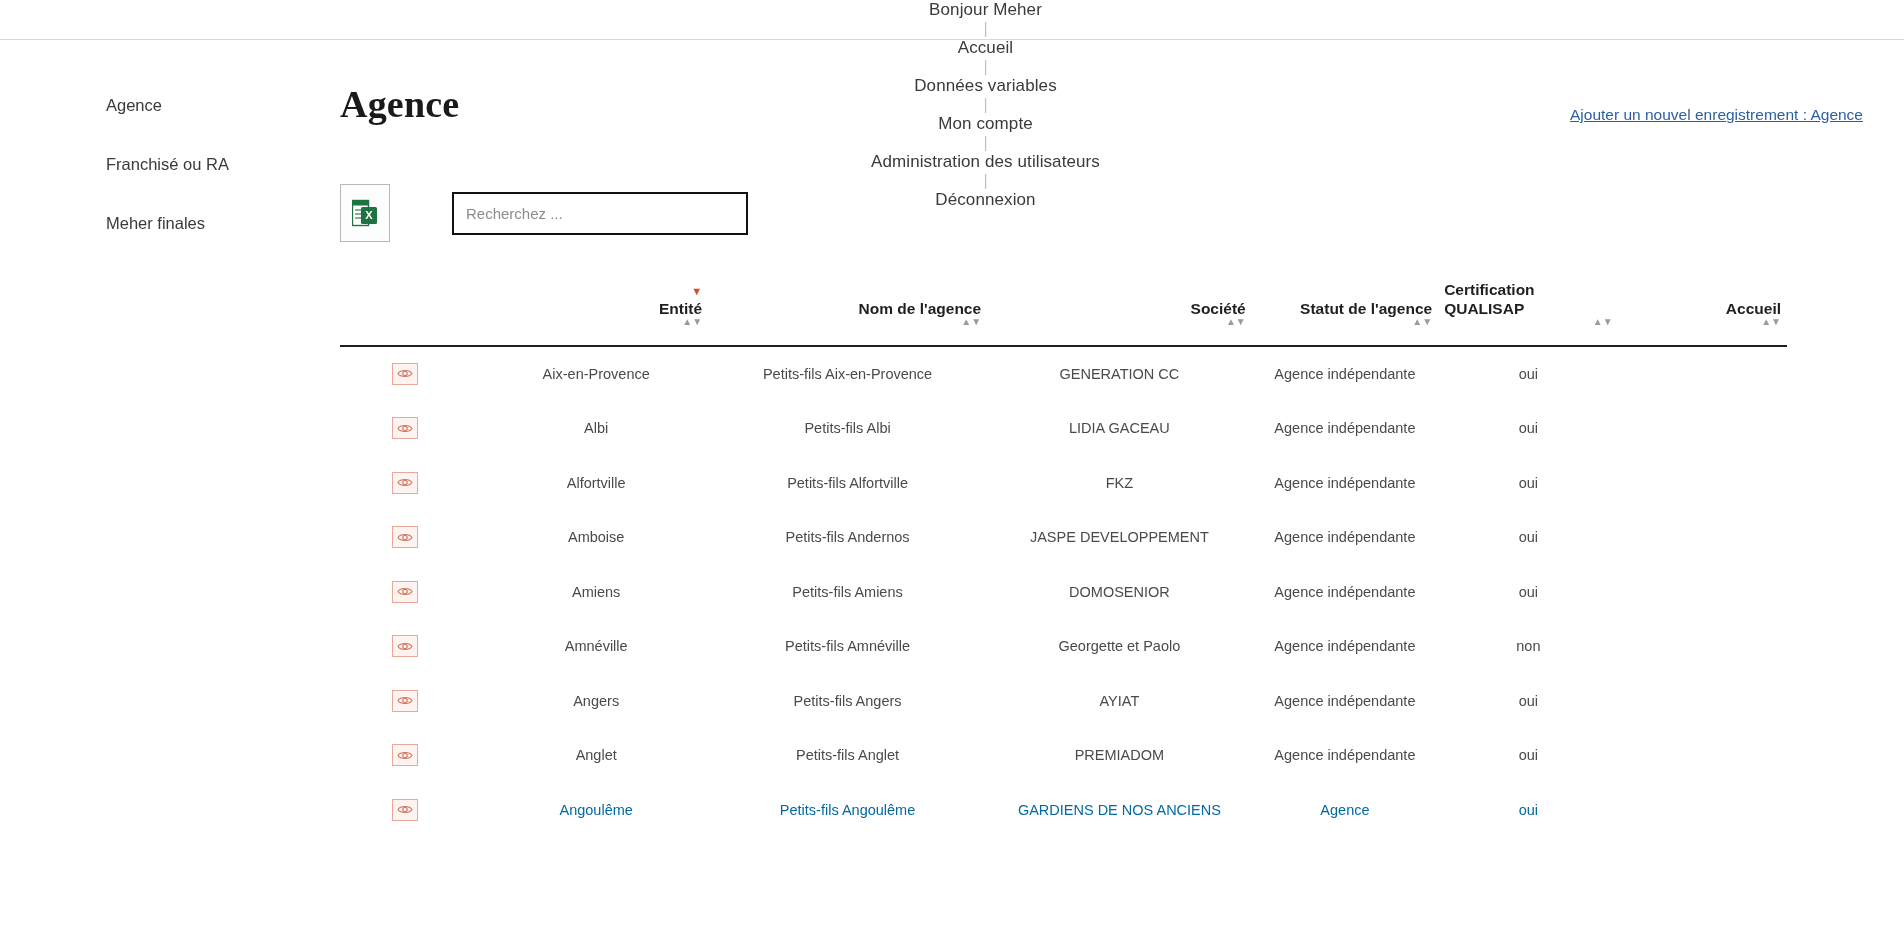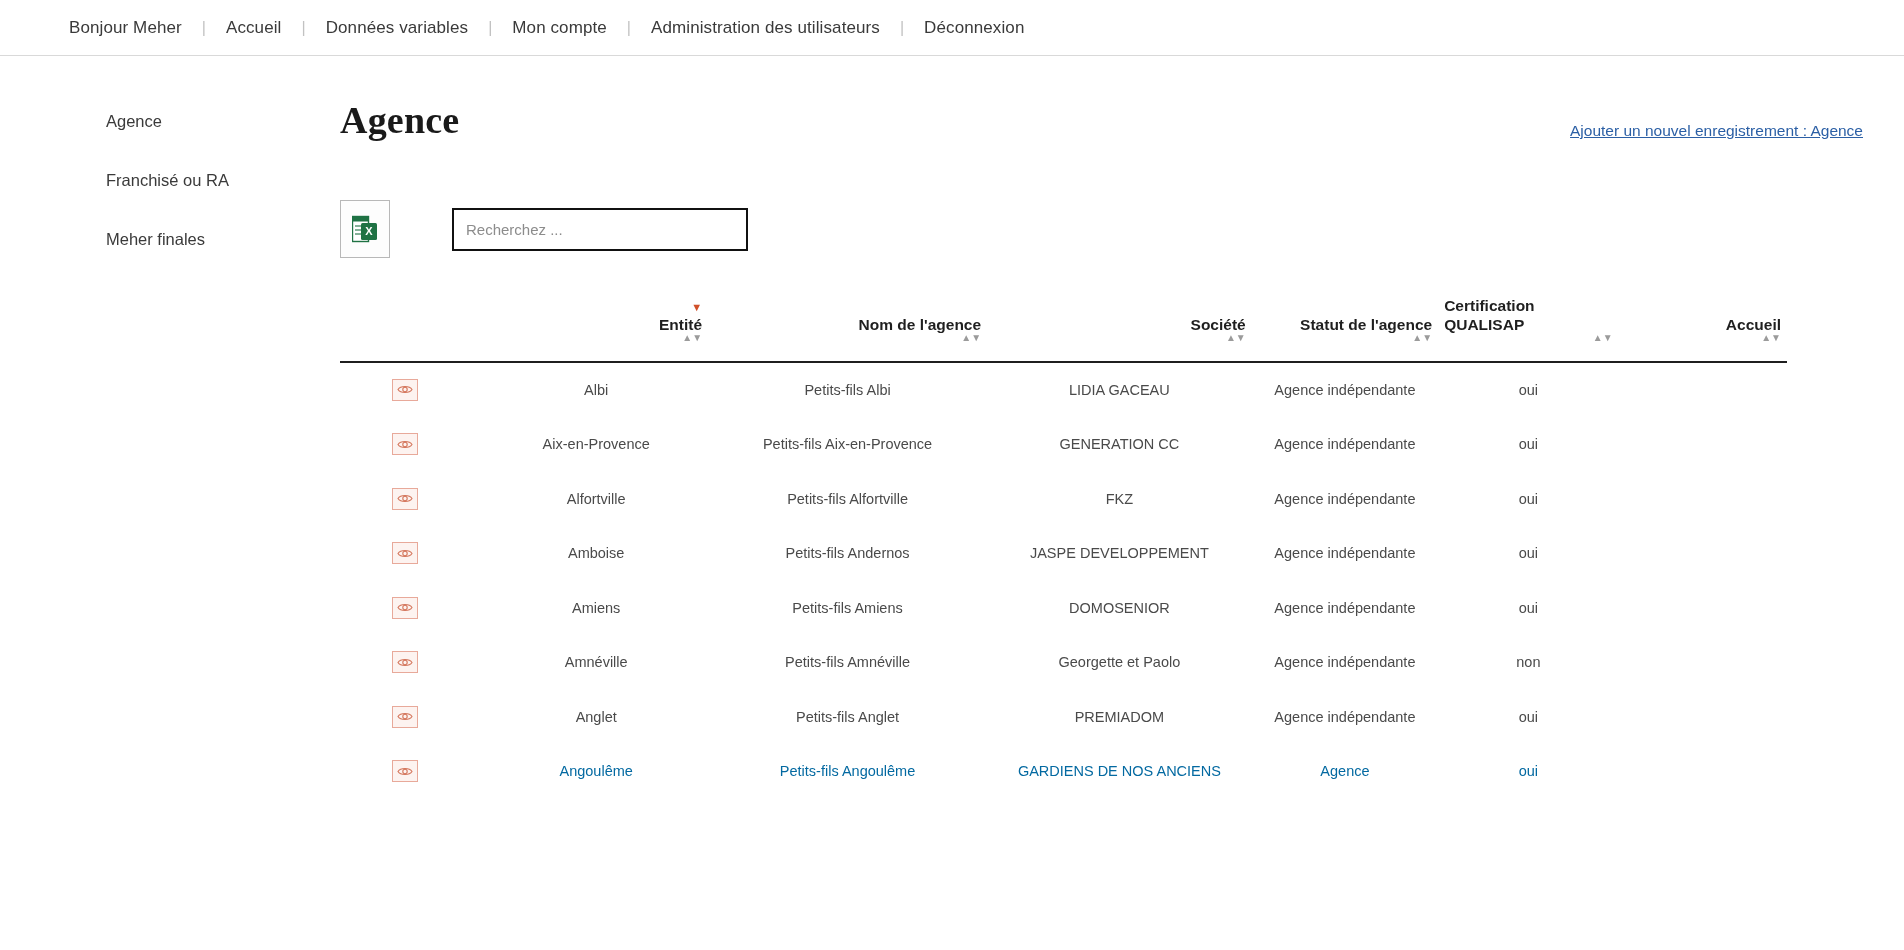--- a/index.html
+++ b/index.html
@@ -7,26 +7,27 @@
     margin: 0; padding: 0;
     width: 1904px; height: 950px;
     background: #ffffff;
     font-family: "Liberation Sans", sans-serif;
     color: #333333;
     overflow: hidden;
   }
 
   
   #topnav {
-    height: 56px;
+    height: 40px;
     border-bottom: 1px solid #d9d9d9;
     display: flex;
     align-items: center;
     padding-left: 67px;
     background: #ffffff;
+    flex-direction: column;
   }
   .nav-item {
     font-size: 17px;
     color: #3a3a3a;
     white-space: nowrap;
     padding: 0 2px;
     letter-spacing: .1px;
   }
   .nav-item.link { cursor: pointer; }
   .nav-sep {
@@ -283,48 +284,48 @@
           </tr>
         </thead>
         <tbody id="table-body">
             <tr>
               <td><span class="eye-btn">
                   <svg class="eye-svg" width="16" height="11" viewBox="0 0 16 11" aria-hidden="true">
                     <path d="M1 5.5 C3.5 1.5, 12.5 1.5, 15 5.5 C12.5 9.5, 3.5 9.5, 1 5.5 Z" fill="none" stroke="#d4765c" stroke-width="1.1"></path>
                     <circle cx="8" cy="5.5" r="2.2" fill="none" stroke="#d4765c" stroke-width="1.1"></circle>
                   </svg>
                 </span></td>
+              <td>Aix-en-Provence</td>
+              <td>Petits-fils Aix-en-Provence</td>
+              <td>GENERATION CC</td>
+              <td>Agence indépendante</td>
+              <td>oui</td>
+              <td></td>
+            </tr>
+            <tr>
+              <td><span class="eye-btn">
+                  <svg class="eye-svg" width="16" height="11" viewBox="0 0 16 11" aria-hidden="true">
+                    <path d="M1 5.5 C3.5 1.5, 12.5 1.5, 15 5.5 C12.5 9.5, 3.5 9.5, 1 5.5 Z" fill="none" stroke="#d4765c" stroke-width="1.1"></path>
+                    <circle cx="8" cy="5.5" r="2.2" fill="none" stroke="#d4765c" stroke-width="1.1"></circle>
+                  </svg>
+                </span></td>
               <td>Albi</td>
               <td>Petits-fils Albi</td>
               <td>LIDIA GACEAU</td>
               <td>Agence indépendante</td>
               <td>oui</td>
               <td></td>
             </tr>
             <tr>
               <td><span class="eye-btn">
                   <svg class="eye-svg" width="16" height="11" viewBox="0 0 16 11" aria-hidden="true">
                     <path d="M1 5.5 C3.5 1.5, 12.5 1.5, 15 5.5 C12.5 9.5, 3.5 9.5, 1 5.5 Z" fill="none" stroke="#d4765c" stroke-width="1.1"></path>
                     <circle cx="8" cy="5.5" r="2.2" fill="none" stroke="#d4765c" stroke-width="1.1"></circle>
                   </svg>
                 </span></td>
-              <td>Aix-en-Provence</td>
-              <td>Petits-fils Aix-en-Provence</td>
-              <td>GENERATION CC</td>
-              <td>Agence indépendante</td>
-              <td>oui</td>
-              <td></td>
-            </tr>
-            <tr>
-              <td><span class="eye-btn">
-                  <svg class="eye-svg" width="16" height="11" viewBox="0 0 16 11" aria-hidden="true">
-                    <path d="M1 5.5 C3.5 1.5, 12.5 1.5, 15 5.5 C12.5 9.5, 3.5 9.5, 1 5.5 Z" fill="none" stroke="#d4765c" stroke-width="1.1"></path>
-                    <circle cx="8" cy="5.5" r="2.2" fill="none" stroke="#d4765c" stroke-width="1.1"></circle>
-                  </svg>
-                </span></td>
               <td>Alfortville</td>
               <td>Petits-fils Alfortville</td>
               <td>FKZ</td>
               <td>Agence indépendante</td>
               <td>oui</td>
               <td></td>
             </tr>
             <tr>
               <td><span class="eye-btn">
                   <svg class="eye-svg" width="16" height="11" viewBox="0 0 16 11" aria-hidden="true">
@@ -358,20 +359,34 @@
                   <svg class="eye-svg" width="16" height="11" viewBox="0 0 16 11" aria-hidden="true">
                     <path d="M1 5.5 C3.5 1.5, 12.5 1.5, 15 5.5 C12.5 9.5, 3.5 9.5, 1 5.5 Z" fill="none" stroke="#d4765c" stroke-width="1.1"></path>
                     <circle cx="8" cy="5.5" r="2.2" fill="none" stroke="#d4765c" stroke-width="1.1"></circle>
                   </svg>
                 </span></td>
               <td>Amnéville</td>
               <td>Petits-fils Amnéville</td>
               <td>Georgette et Paolo</td>
               <td>Agence indépendante</td>
               <td>non</td>
+              <td></td>
+            </tr>
+            <tr>
+              <td><span class="eye-btn">
+                  <svg class="eye-svg" width="16" height="11" viewBox="0 0 16 11" aria-hidden="true">
+                    <path d="M1 5.5 C3.5 1.5, 12.5 1.5, 15 5.5 C12.5 9.5, 3.5 9.5, 1 5.5 Z" fill="none" stroke="#d4765c" stroke-width="1.1"></path>
+                    <circle cx="8" cy="5.5" r="2.2" fill="none" stroke="#d4765c" stroke-width="1.1"></circle>
+                  </svg>
+                </span></td>
+              <td>Angers</td>
+              <td>Petits-fils Angers</td>
+              <td>AYIAT</td>
+              <td>Agence indépendante</td>
+              <td>oui</td>
               <td></td>
             </tr>
             <tr>
               <td><span class="eye-btn">
                   <svg class="eye-svg" width="16" height="11" viewBox="0 0 16 11" aria-hidden="true">
                     <path d="M1 5.5 C3.5 1.5, 12.5 1.5, 15 5.5 C12.5 9.5, 3.5 9.5, 1 5.5 Z" fill="none" stroke="#d4765c" stroke-width="1.1"></path>
                     <circle cx="8" cy="5.5" r="2.2" fill="none" stroke="#d4765c" stroke-width="1.1"></circle>
                   </svg>
                 </span></td>
               <td>Anglet</td>

